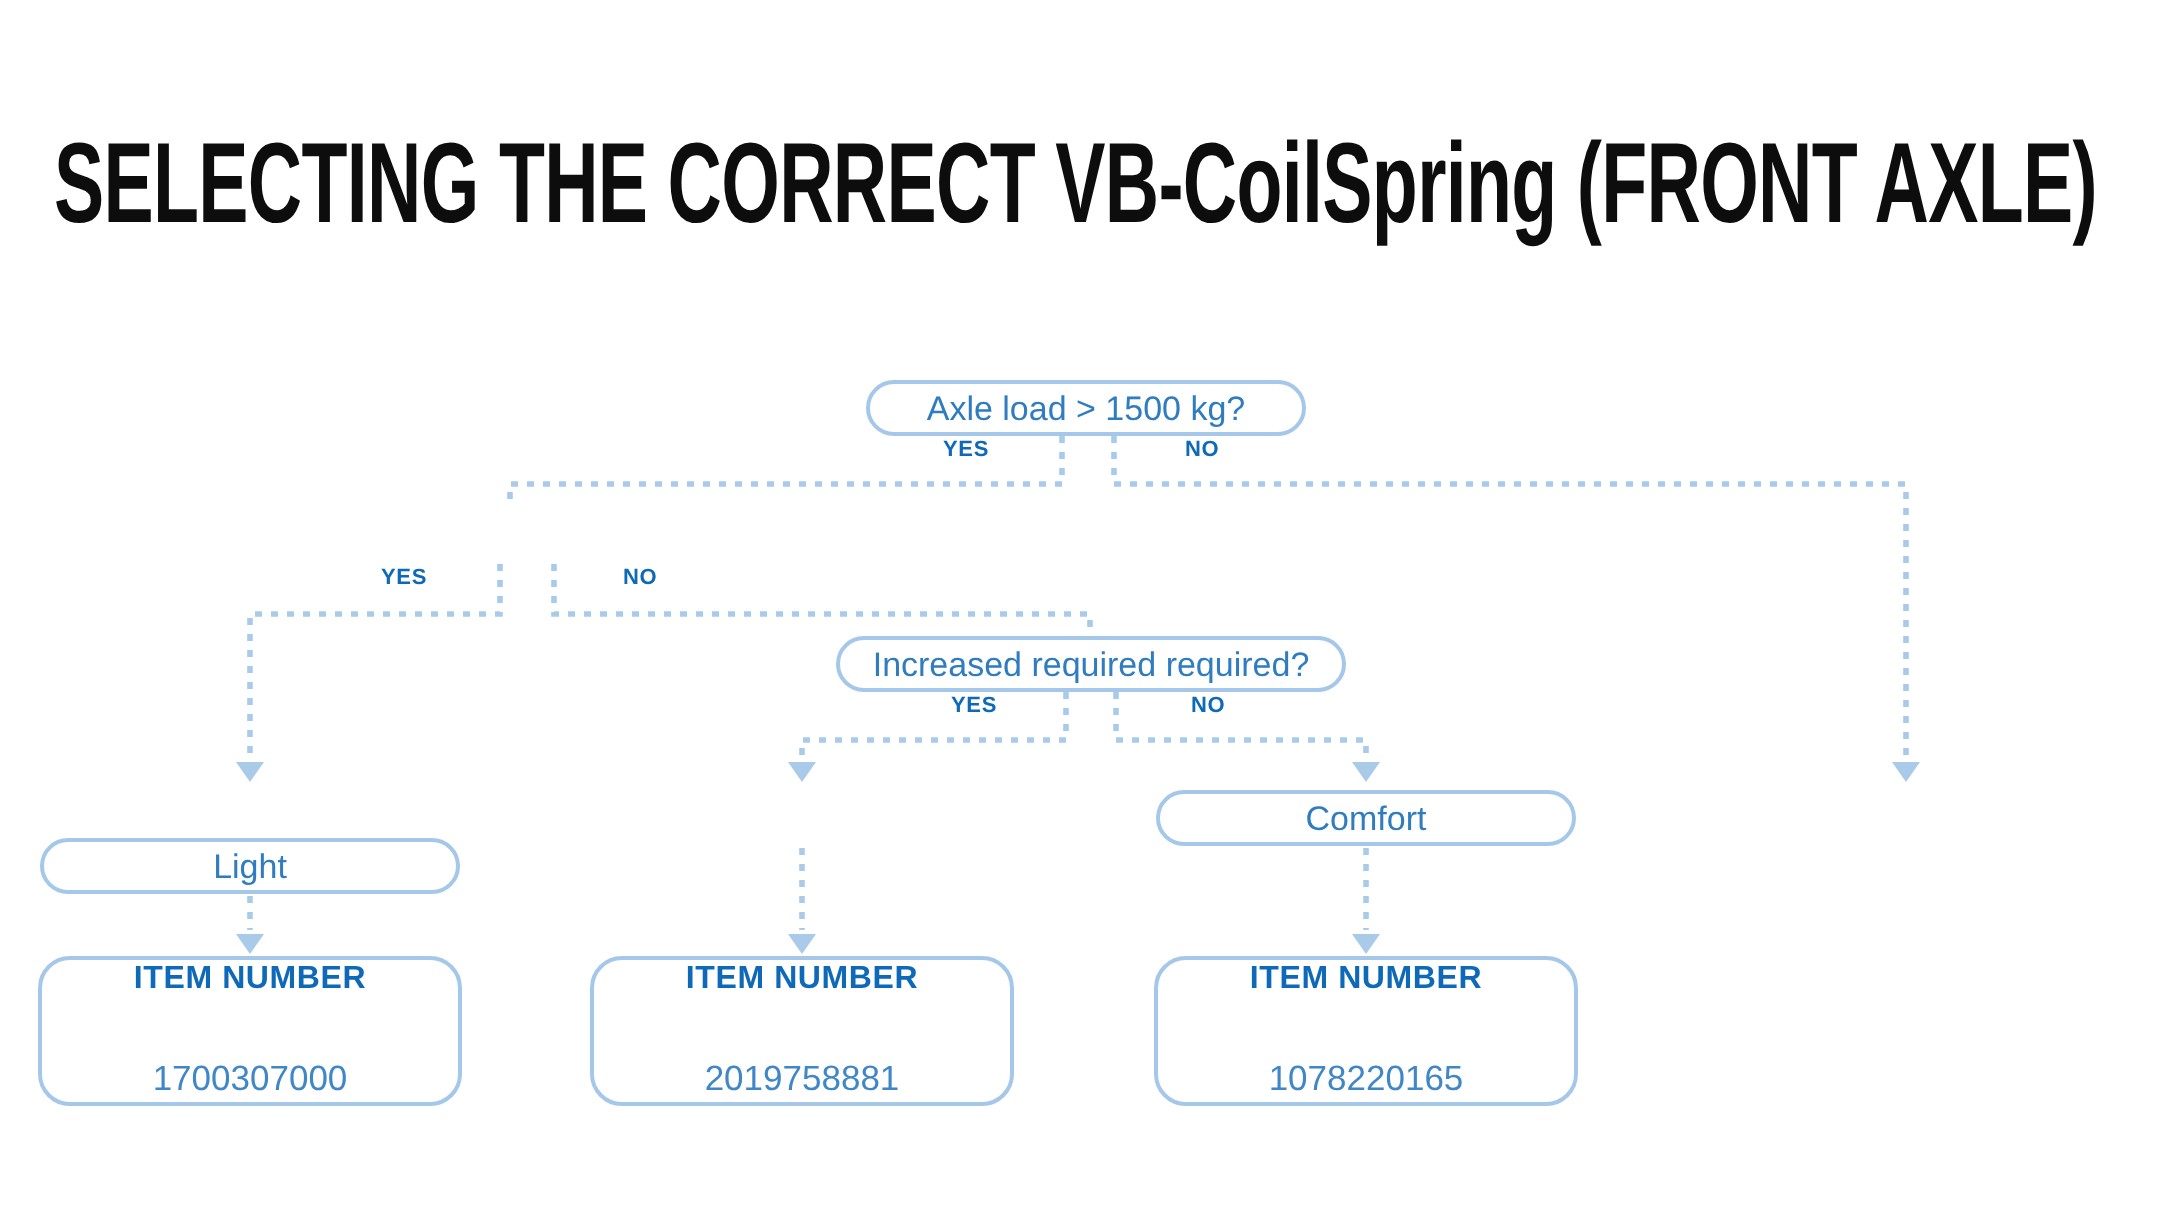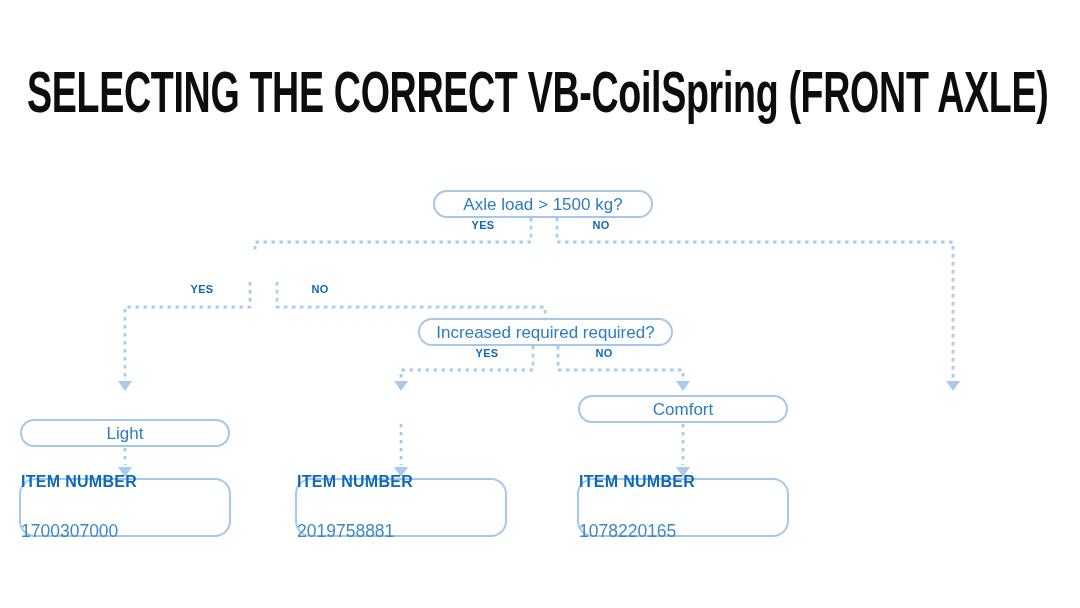--- a/index.html
+++ b/index.html
@@ -30,23 +30,23 @@
     border:2px solid var(--box-border);border-radius:15px;background:var(--background);
     display:flex;align-items:center;justify-content:center;
     color:var(--box-text);font-size:17px;line-height:1;
   }
   .lbl{
     position:absolute;transform:translateX(-50%);
     font-size:11px;font-weight:700;color:var(--bold-label);
     line-height:1;letter-spacing:0.3px;white-space:nowrap;
   }
   .ibox{
-    position:absolute;top:478px;width:212px;height:59px;box-sizing:border-box;
+    position:absolute;top:478px;width:212px;height:75px;box-sizing:border-box;
     border:2px solid var(--box-border);border-radius:16px;background:var(--background);
-    display:flex;flex-direction:column;align-items:flex-start;justify-content:center;gap:4px;
+    display:flex;flex-direction:column;align-items:center;justify-content:center;gap:4px;
   }
   .ih{font-size:16px;font-weight:700;color:var(--bold-label);letter-spacing:0.3px;line-height:1;}
   .iv{font-size:17.5px;color:var(--item-value);line-height:1;margin-top:29px;}
 </style>
 </head>
 <body>
 
 <div class="stage">
 
   <h1 class="title">SELECTING THE CORRECT VB-CoilSpring (FRONT AXLE)</h1>

